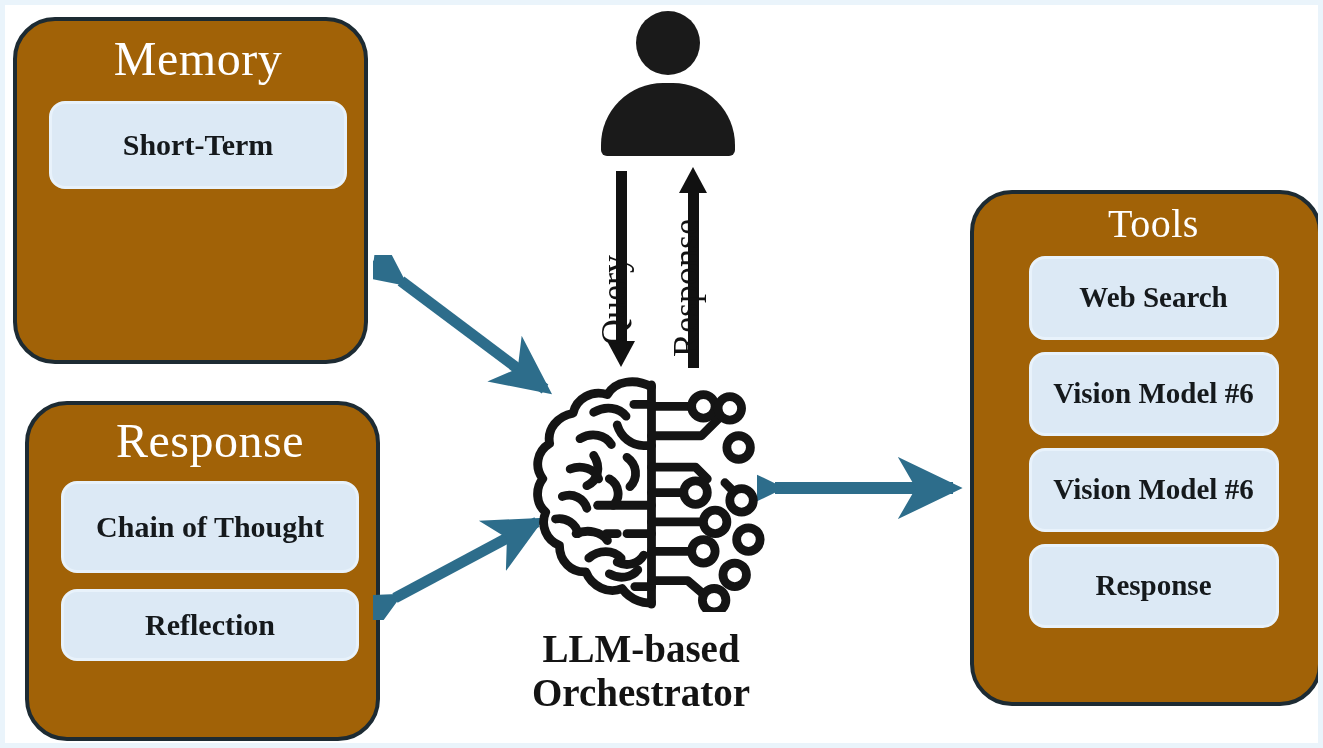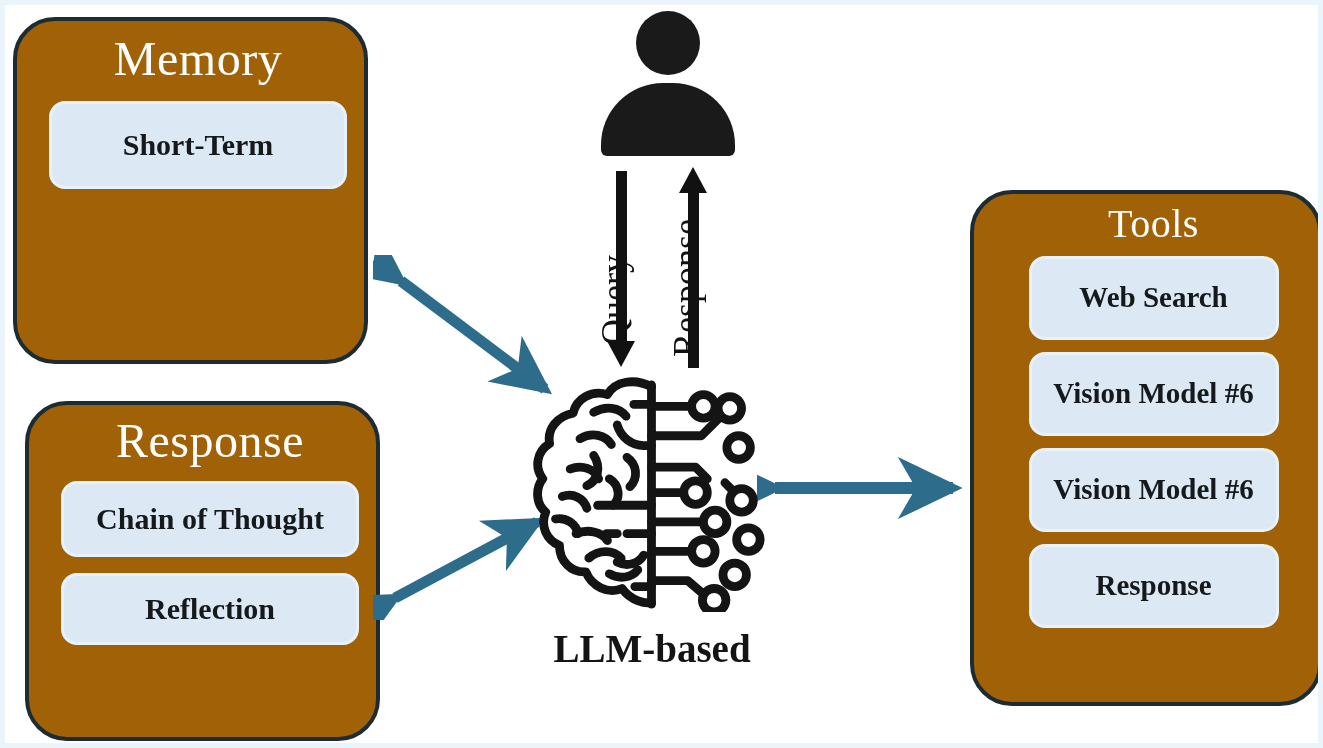--- a/index.html
+++ b/index.html
@@ -51,21 +51,21 @@
 
   
   #panel-memory{left:8px;top:12px;width:355px;height:347px;}
   #panel-memory .panel-title{font-size:48px;margin-top:14px;}
   #panel-memory .slot{width:298px;height:88px;font-size:30px;margin-top:18px;}
 
   
   #panel-planning{left:20px;top:396px;width:355px;height:340px;}
   #panel-planning .panel-title{font-size:48px;margin-top:12px;}
   #panel-planning .slot{width:298px;height:72px;font-size:30px;margin-top:16px;}
-  #panel-planning .slot.tall{height:76px;}
+  #panel-planning .slot.tall{height:92px;}
 
   
   #panel-tools{left:965px;top:185px;width:352px;height:516px;}
   #panel-tools .panel-title{font-size:40px;margin-top:10px;}
   #panel-tools .slot{width:250px;height:84px;font-size:29px;margin-top:12px;}
 
   
   #user-figure{position:absolute;left:596px;top:6px;width:134px;height:145px;}
   #user-head{
     position:absolute;left:35px;top:0;width:64px;height:64px;
@@ -99,21 +99,21 @@
     white-space:nowrap;
     transform-origin:left top;
     transform:rotate(-90deg);
   }
   #label-query{left:588px;top:340px;}
   #label-response{left:660px;top:352px;}
 
   
   #brain-icon{position:absolute;left:528px;top:372px;width:235px;height:235px;}
   #orchestrator-label{
-    position:absolute;left:467px;top:622px;width:360px;
+    position:absolute;left:456px;top:622px;width:360px;
     text-align:center;color:#141414;
     font-family:"Liberation Serif",serif;
     font-weight:700;font-size:39px;line-height:1.12;
   }
 
   
   .connector{position:absolute;}
 </style>
 </head>
 <body>
@@ -244,15 +244,16 @@
 
     <circle cx="210" cy="72" r="12"></circle>
     <circle cx="213" cy="126" r="12"></circle>
     <circle cx="220" cy="166" r="12"></circle>
     <circle cx="206" cy="202" r="12"></circle>
     <path d="M196 108 L 203 115"></path>
   </svg>
 
   <div id="orchestrator-label">
     <div>LLM-based</div>
+    <div>Orchestrator</div>
   </div>
 
 </div>
 
 </body></html>

